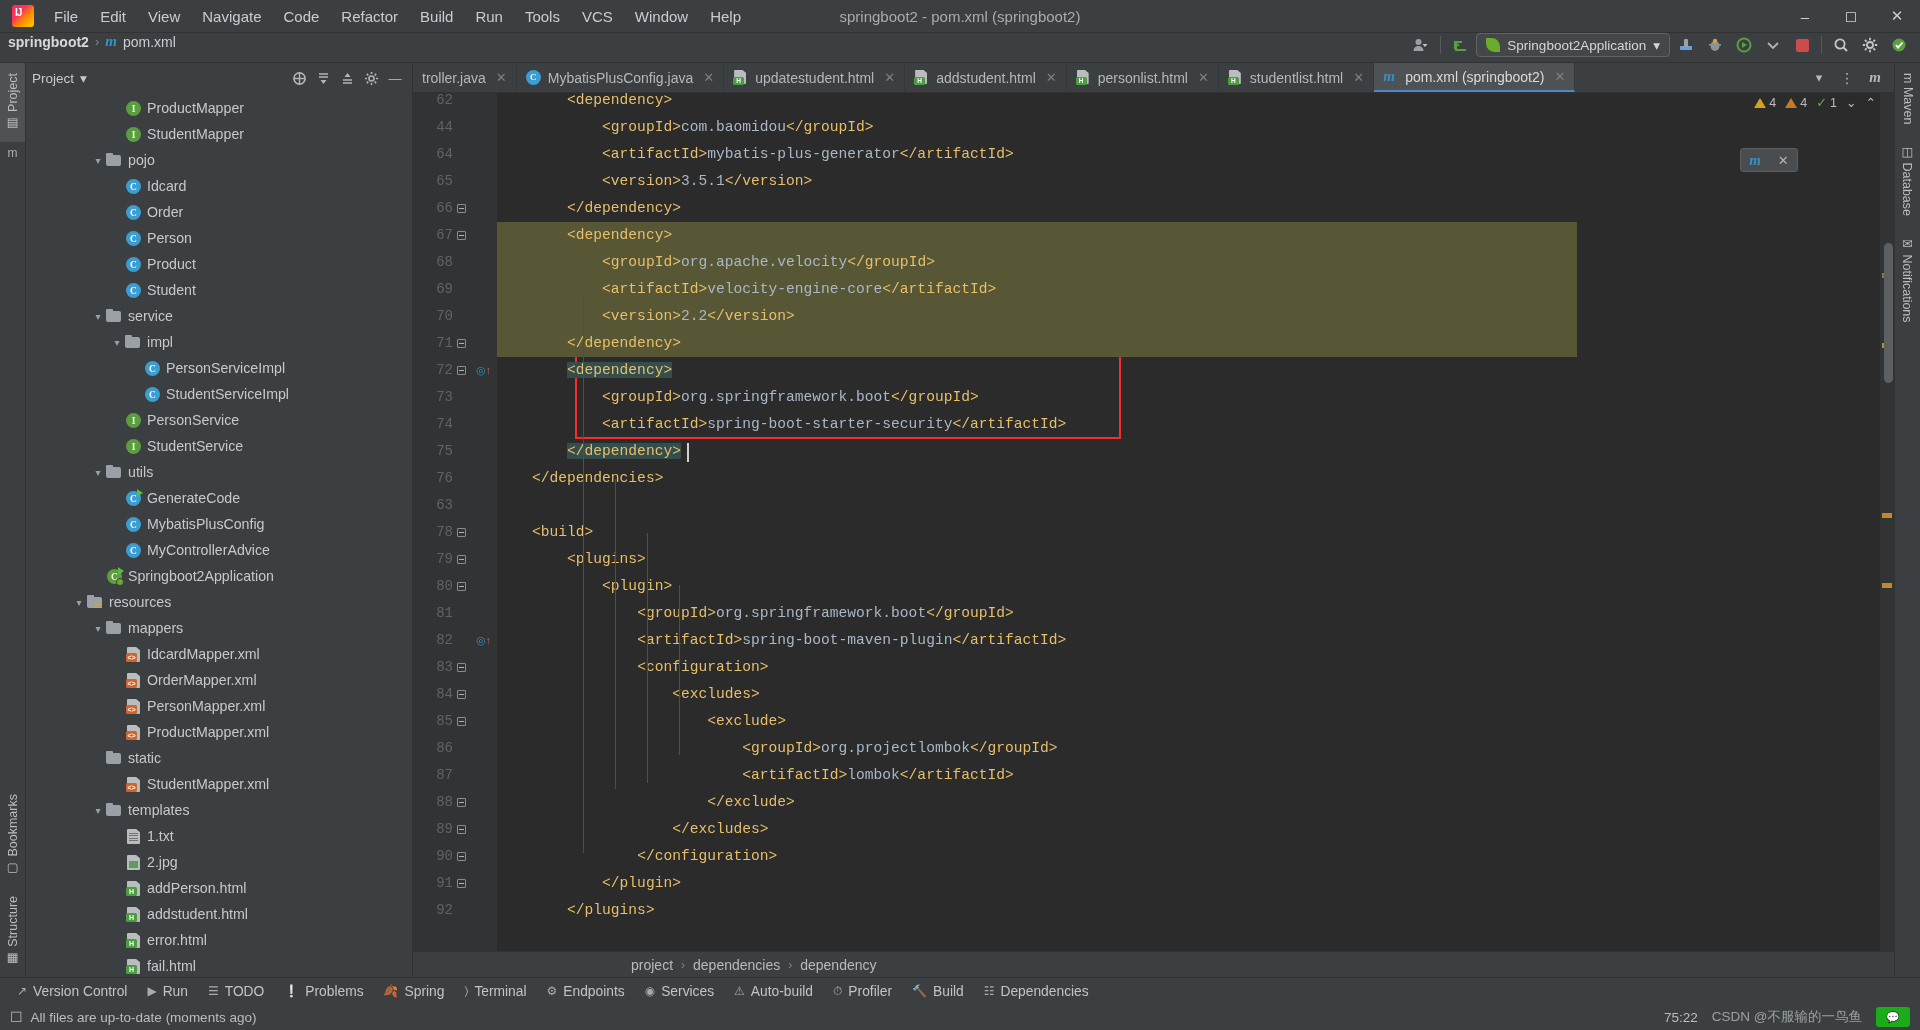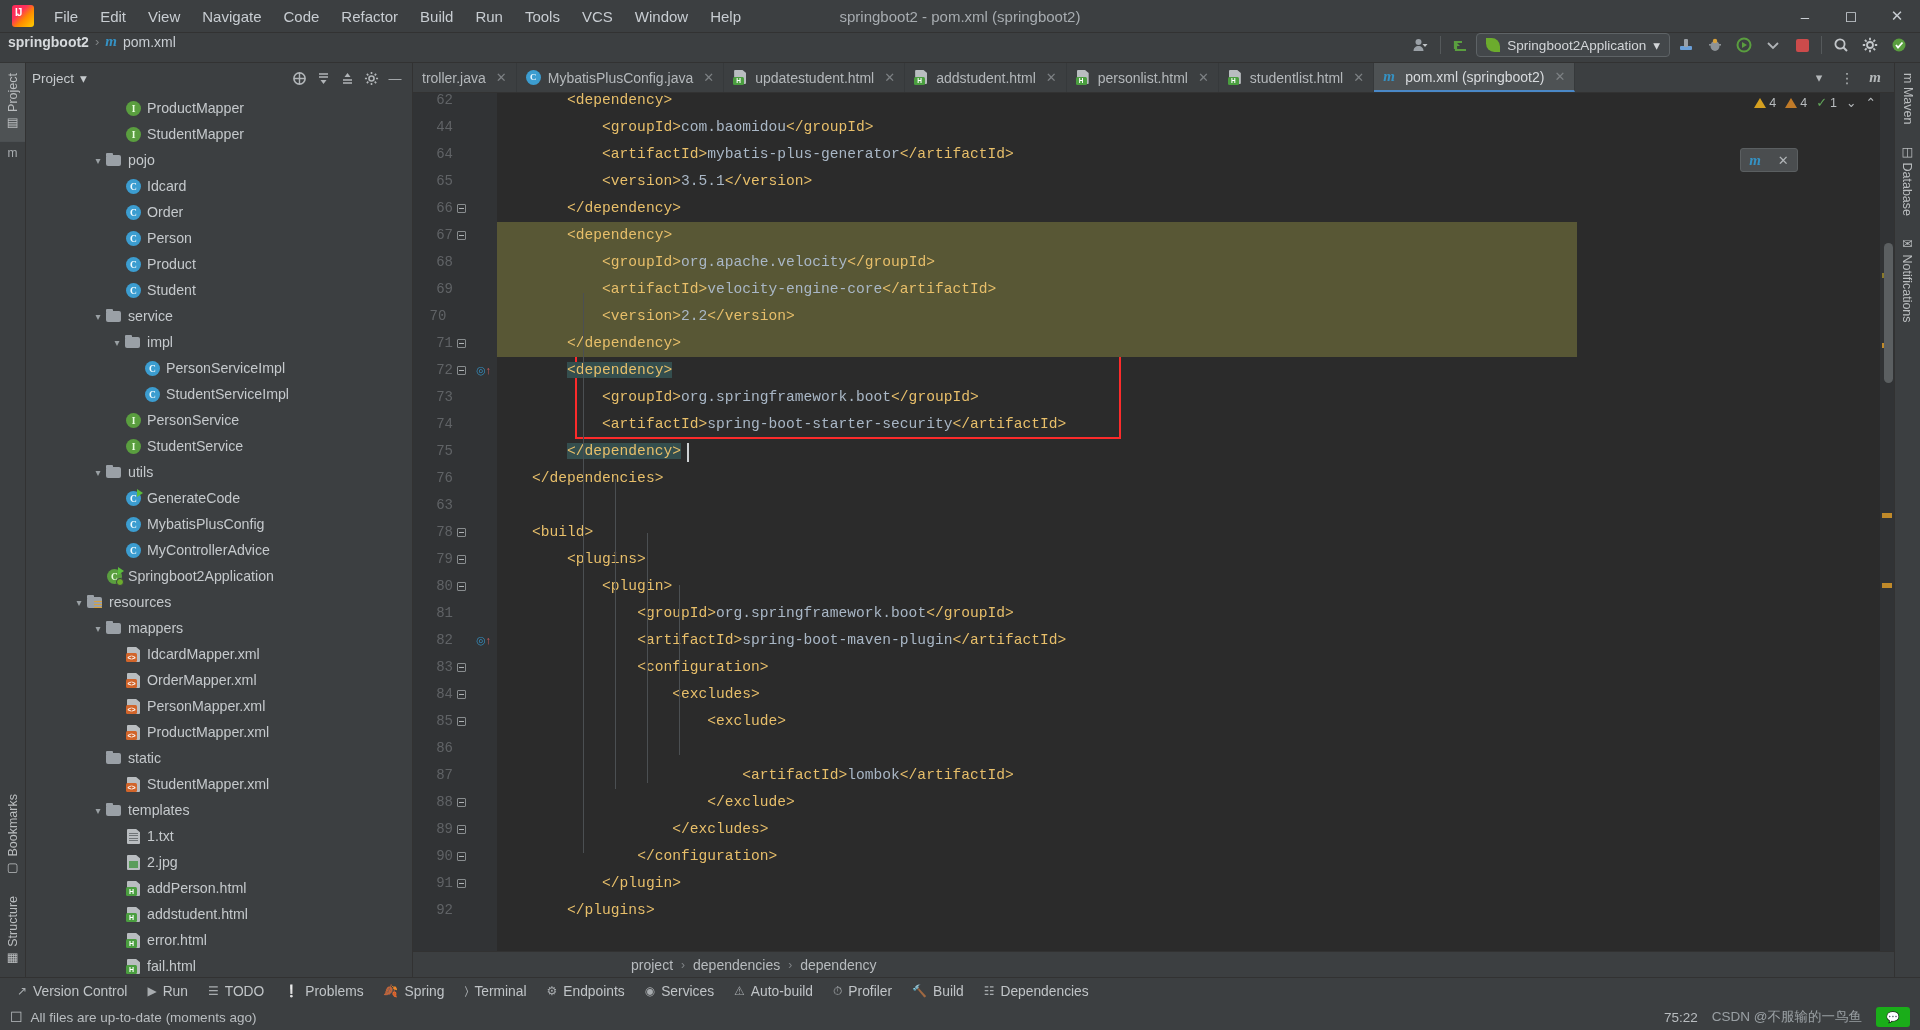--- a/index.html
+++ b/index.html
@@ -627,21 +627,21 @@
 
         <div class="gutter" id="gutter">
             <div class="lnum" style="top: -6px; line-height: 27px;">62</div>
             <div class="lnum" style="top: 21px; line-height: 27px;">44</div>
             <div class="lnum" style="top: 48px; line-height: 27px;">64</div>
             <div class="lnum" style="top: 75px; line-height: 27px;">65</div>
             <div class="lnum" style="top: 102px; line-height: 27px;">66</div>
             <div class="lnum" style="top: 129px; line-height: 27px;">67</div>
             <div class="lnum" style="top: 156px; line-height: 27px;">68</div>
             <div class="lnum" style="top: 183px; line-height: 27px;">69</div>
-            <div class="lnum" style="top: 210px; line-height: 27px; text-align: center;">70</div>
+            <div class="lnum" style="top: 210px; line-height: 27px;">70</div>
             <div class="lnum" style="top: 237px; line-height: 27px;">71</div>
             <div class="lnum" style="top: 264px; line-height: 27px;">72</div>
             <div class="lnum" style="top: 291px; line-height: 27px;">73</div>
             <div class="lnum" style="top: 318px; line-height: 27px;">74</div>
             <div class="lnum" style="top: 345px; line-height: 27px;">75</div>
             <div class="lnum" style="top: 372px; line-height: 27px;">76</div>
             <div class="lnum" style="top: 399px; line-height: 27px;">63</div>
             <div class="lnum" style="top: 426px; line-height: 27px;">78</div>
             <div class="lnum" style="top: 453px; line-height: 27px;">79</div>
             <div class="lnum" style="top: 480px; line-height: 27px;">80</div>
@@ -694,20 +694,21 @@
             <div class="cl" style="top: 372px;"><span class="txt">    </span><span class="tag">&lt;/dependencies&gt;</span></div>
             <div class="cl" style="top: 399px;"></div>
             <div class="cl" style="top: 426px;"><span class="txt">    </span><span class="tag">&lt;build&gt;</span></div>
             <div class="cl" style="top: 453px;"><span class="txt">        </span><span class="tag">&lt;plugins&gt;</span></div>
             <div class="cl" style="top: 480px;"><span class="txt">            </span><span class="tag">&lt;plugin&gt;</span></div>
             <div class="cl" style="top: 507px;"><span class="txt">                </span><span class="tag">&lt;groupId&gt;</span><span class="txt">org.springframework.boot</span><span class="tag">&lt;/groupId&gt;</span></div>
             <div class="cl" style="top: 534px;"><span class="txt">                </span><span class="tag">&lt;artifactId&gt;</span><span class="txt">spring-boot-maven-plugin</span><span class="tag">&lt;/artifactId&gt;</span></div>
             <div class="cl" style="top: 561px;"><span class="txt">                </span><span class="tag">&lt;configuration&gt;</span></div>
             <div class="cl" style="top: 588px;"><span class="txt">                    </span><span class="tag">&lt;excludes&gt;</span></div>
             <div class="cl" style="top: 615px;"><span class="txt">                        </span><span class="tag">&lt;exclude&gt;</span></div>
+            <div class="cl" style="top: 642px;"><span class="txt">                            </span><span class="tag">&lt;groupId&gt;</span><span class="txt">org.projectlombok</span><span class="tag">&lt;/groupId&gt;</span></div>
             <div class="cl" style="top: 669px;"><span class="txt">                            </span><span class="tag">&lt;artifactId&gt;</span><span class="txt">lombok</span><span class="tag">&lt;/artifactId&gt;</span></div>
             <div class="cl" style="top: 696px;"><span class="txt">                        </span><span class="tag">&lt;/exclude&gt;</span></div>
             <div class="cl" style="top: 723px;"><span class="txt">                    </span><span class="tag">&lt;/excludes&gt;</span></div>
             <div class="cl" style="top: 750px;"><span class="txt">                </span><span class="tag">&lt;/configuration&gt;</span></div>
             <div class="cl" style="top: 777px;"><span class="txt">            </span><span class="tag">&lt;/plugin&gt;</span></div>
             <div class="cl" style="top: 804px;"><span class="txt">        </span><span class="tag">&lt;/plugins&gt;</span></div>
             <div class="caret" style="top: 350px; left: 190px; height: 19px;"></div>
             <div class="indent-guide" style="left: 86px; top: 200px; height: 560px;"></div>
             <div class="indent-guide" style="left: 118px; top: 386px; height: 310px;"></div>
             <div class="indent-guide" style="left: 150px; top: 440px; height: 250px;"></div>

